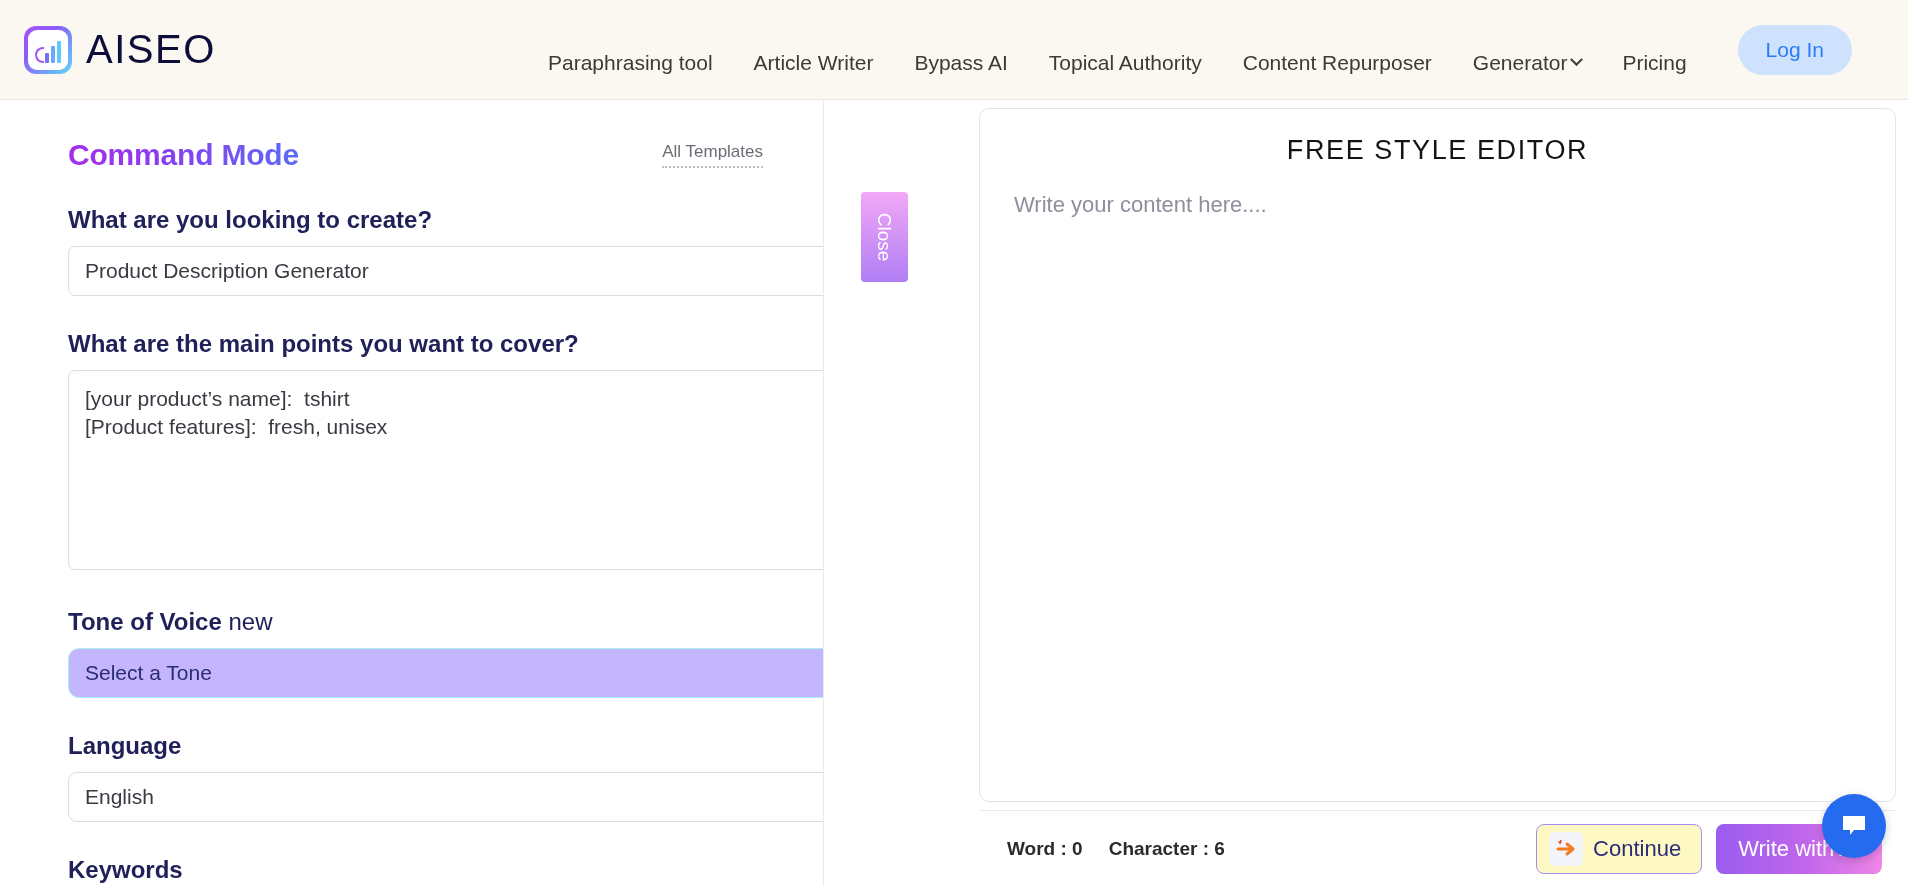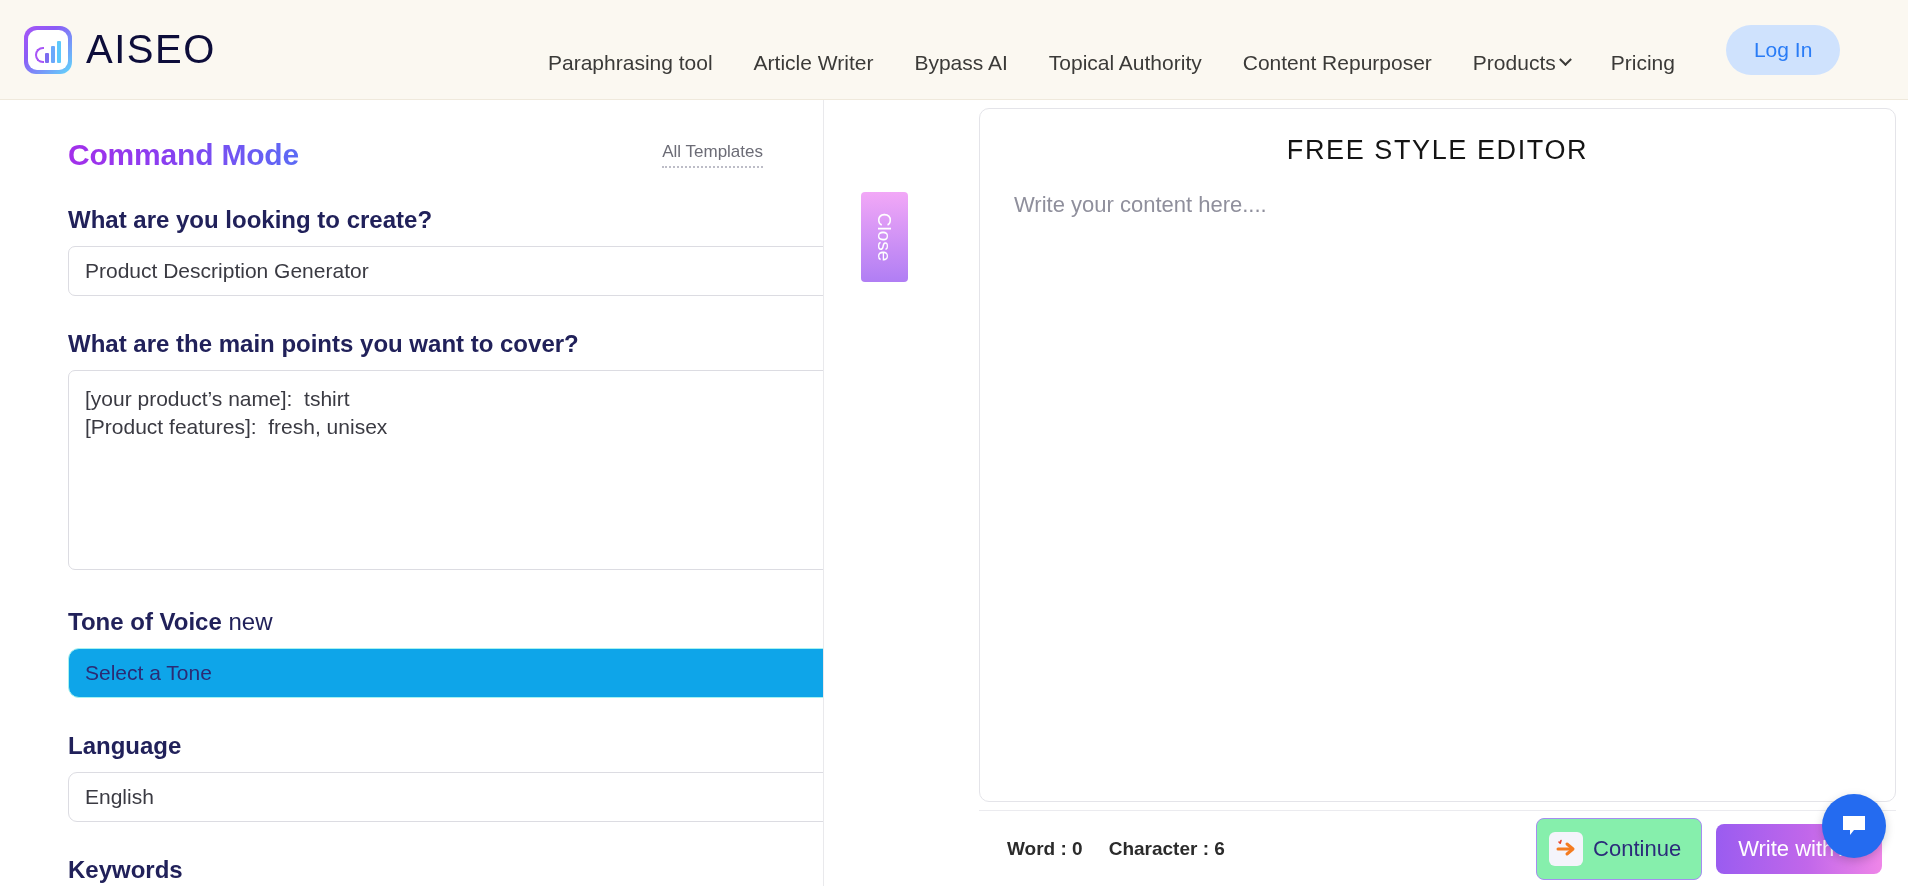--- a/index.html
+++ b/index.html
@@ -98,21 +98,21 @@
     font-family: "Liberation Sans", sans-serif; resize: vertical; outline: none;
     white-space: pre;
   }
   .select-wrap { position: relative; width: 820px; }
   .select-box {
     width: 820px; height: 50px; border-radius: 9px; border: 1px solid #dcdce2;
     background: #fff; display: flex; align-items: center; padding: 0 16px;
     font-size: 21px; color: #3a3a42; cursor: pointer;
   }
   .select-box.tone {
-    background: #0ea5e9; border: 1px solid #a6f2f0; color: #2b2b74; border-radius: 11px;
+    background: #c4b5fd; border: 1px solid #a6f2f0; color: #2b2b74; border-radius: 11px;
   }
   .sel-chev {
     position: absolute; right: 20px; top: 19px;
     width: 11px; height: 11px;
     border-right: 2.6px solid #4a4a55; border-bottom: 2.6px solid #4a4a55;
     transform: rotate(45deg);
   }
   .select-box.tone + .sel-chev { border-color: #1f5fbf; }
 
   
@@ -142,22 +142,22 @@
   }
   .editor-bottom {
     position: absolute; left: 0; right: 12px; bottom: 0; height: 76px;
     border-top: 1px solid #ebebef;
     display: flex; align-items: center; padding: 0 14px 0 28px; gap: 26px;
   }
   .counter { font-size: 19px; color: #2b2b2b; font-weight: bold; }
   .btn-group { margin-left: auto; display: flex; align-items: center; gap: 14px; }
   .continue-btn {
     display: flex; align-items: center; gap: 10px;
-    border: 1.6px solid #a58ef0; border-radius: 8px; background: #86efac;
-    height: 62px; padding: 0 20px 0 12px; cursor: pointer;
+    border: 1.6px solid #a58ef0; border-radius: 8px; background: #fef9c3;
+    height: 50px; padding: 0 20px 0 12px; cursor: pointer;
     font-size: 22px; color: #2b2b7a; font-family: "Liberation Sans", sans-serif;
   }
   .arrow-icon-box {
     width: 34px; height: 34px; background: #f4f4fb; border-radius: 6px;
     display: flex; align-items: center; justify-content: center;
   }
   .write-ai-btn {
     height: 50px; padding: 0 22px; border: none; border-radius: 8px;
     background: linear-gradient(90deg, #9a5cf0 0%, #c167ea 55%, #ef86e8 100%);
     color: #fff; font-size: 22px; cursor: pointer;
@@ -197,21 +197,21 @@
     <div class="nav-link">
       <span>Bypass AI</span>
     </div>
     <div class="nav-link">
       <span>Topical Authority</span>
     </div>
     <div class="nav-link">
       <span>Content Repurposer</span>
     </div>
     <div class="nav-link">
-      <span>Products</span>
+      <span>Generator</span>
       <i class="chev"></i>
     </div>
     <div class="nav-link">
       <span>Pricing</span>
     </div>
     <button class="login-btn">Log In</button>
   </div>
 </div>
 
 <div class="stage">

